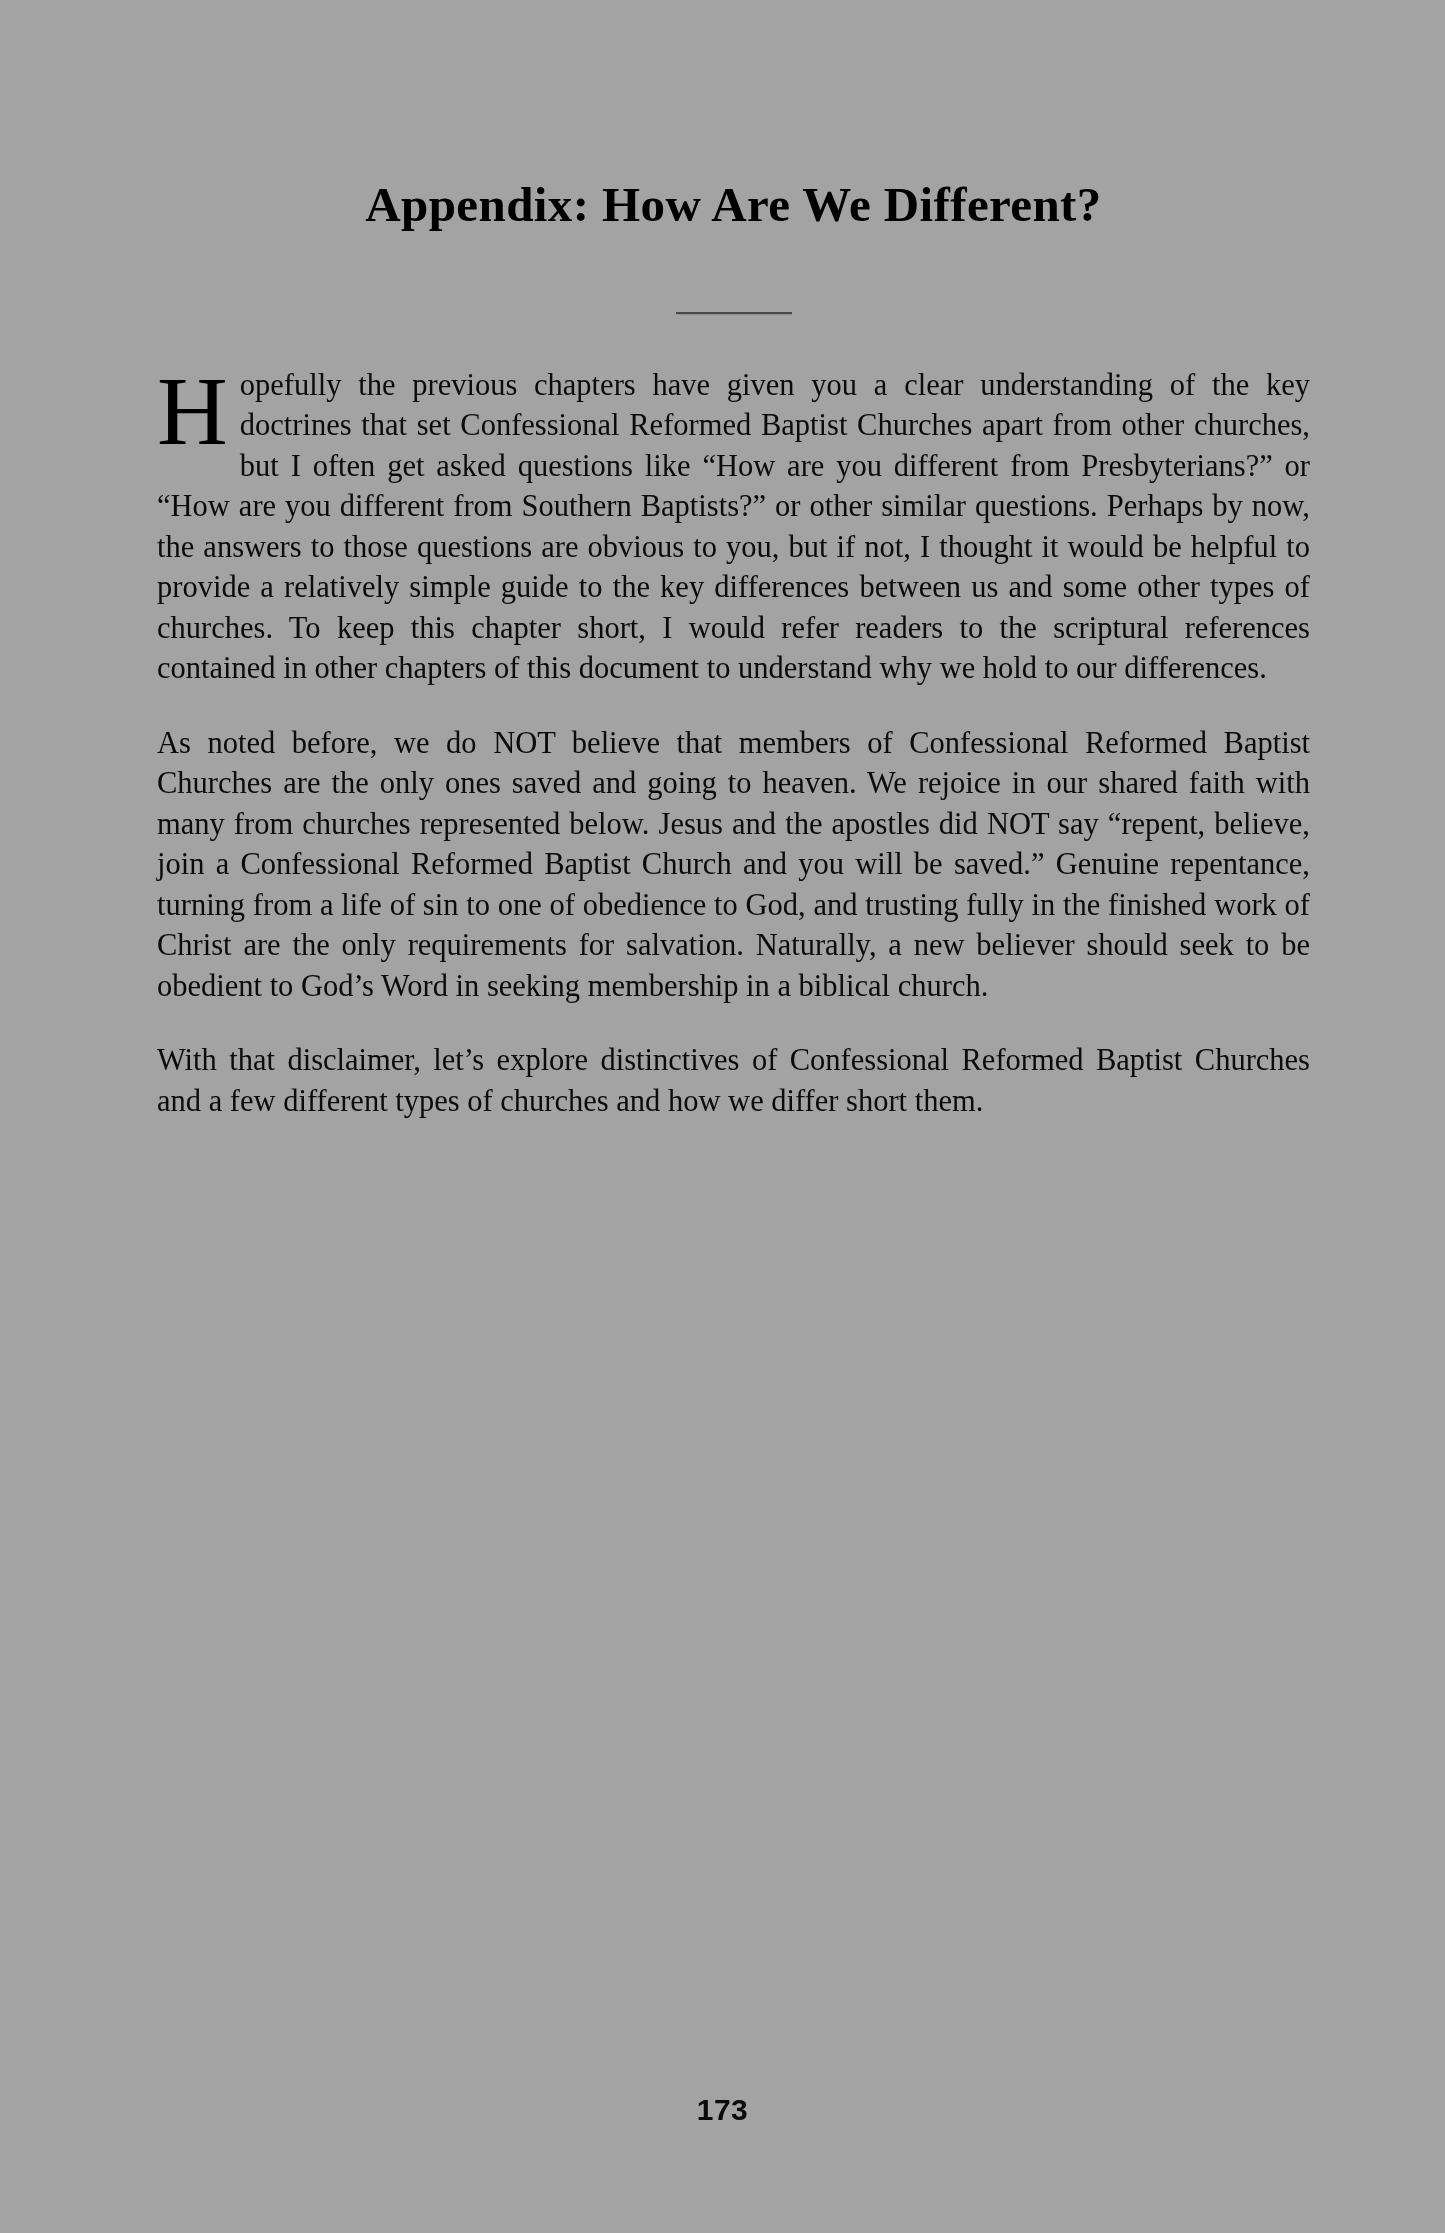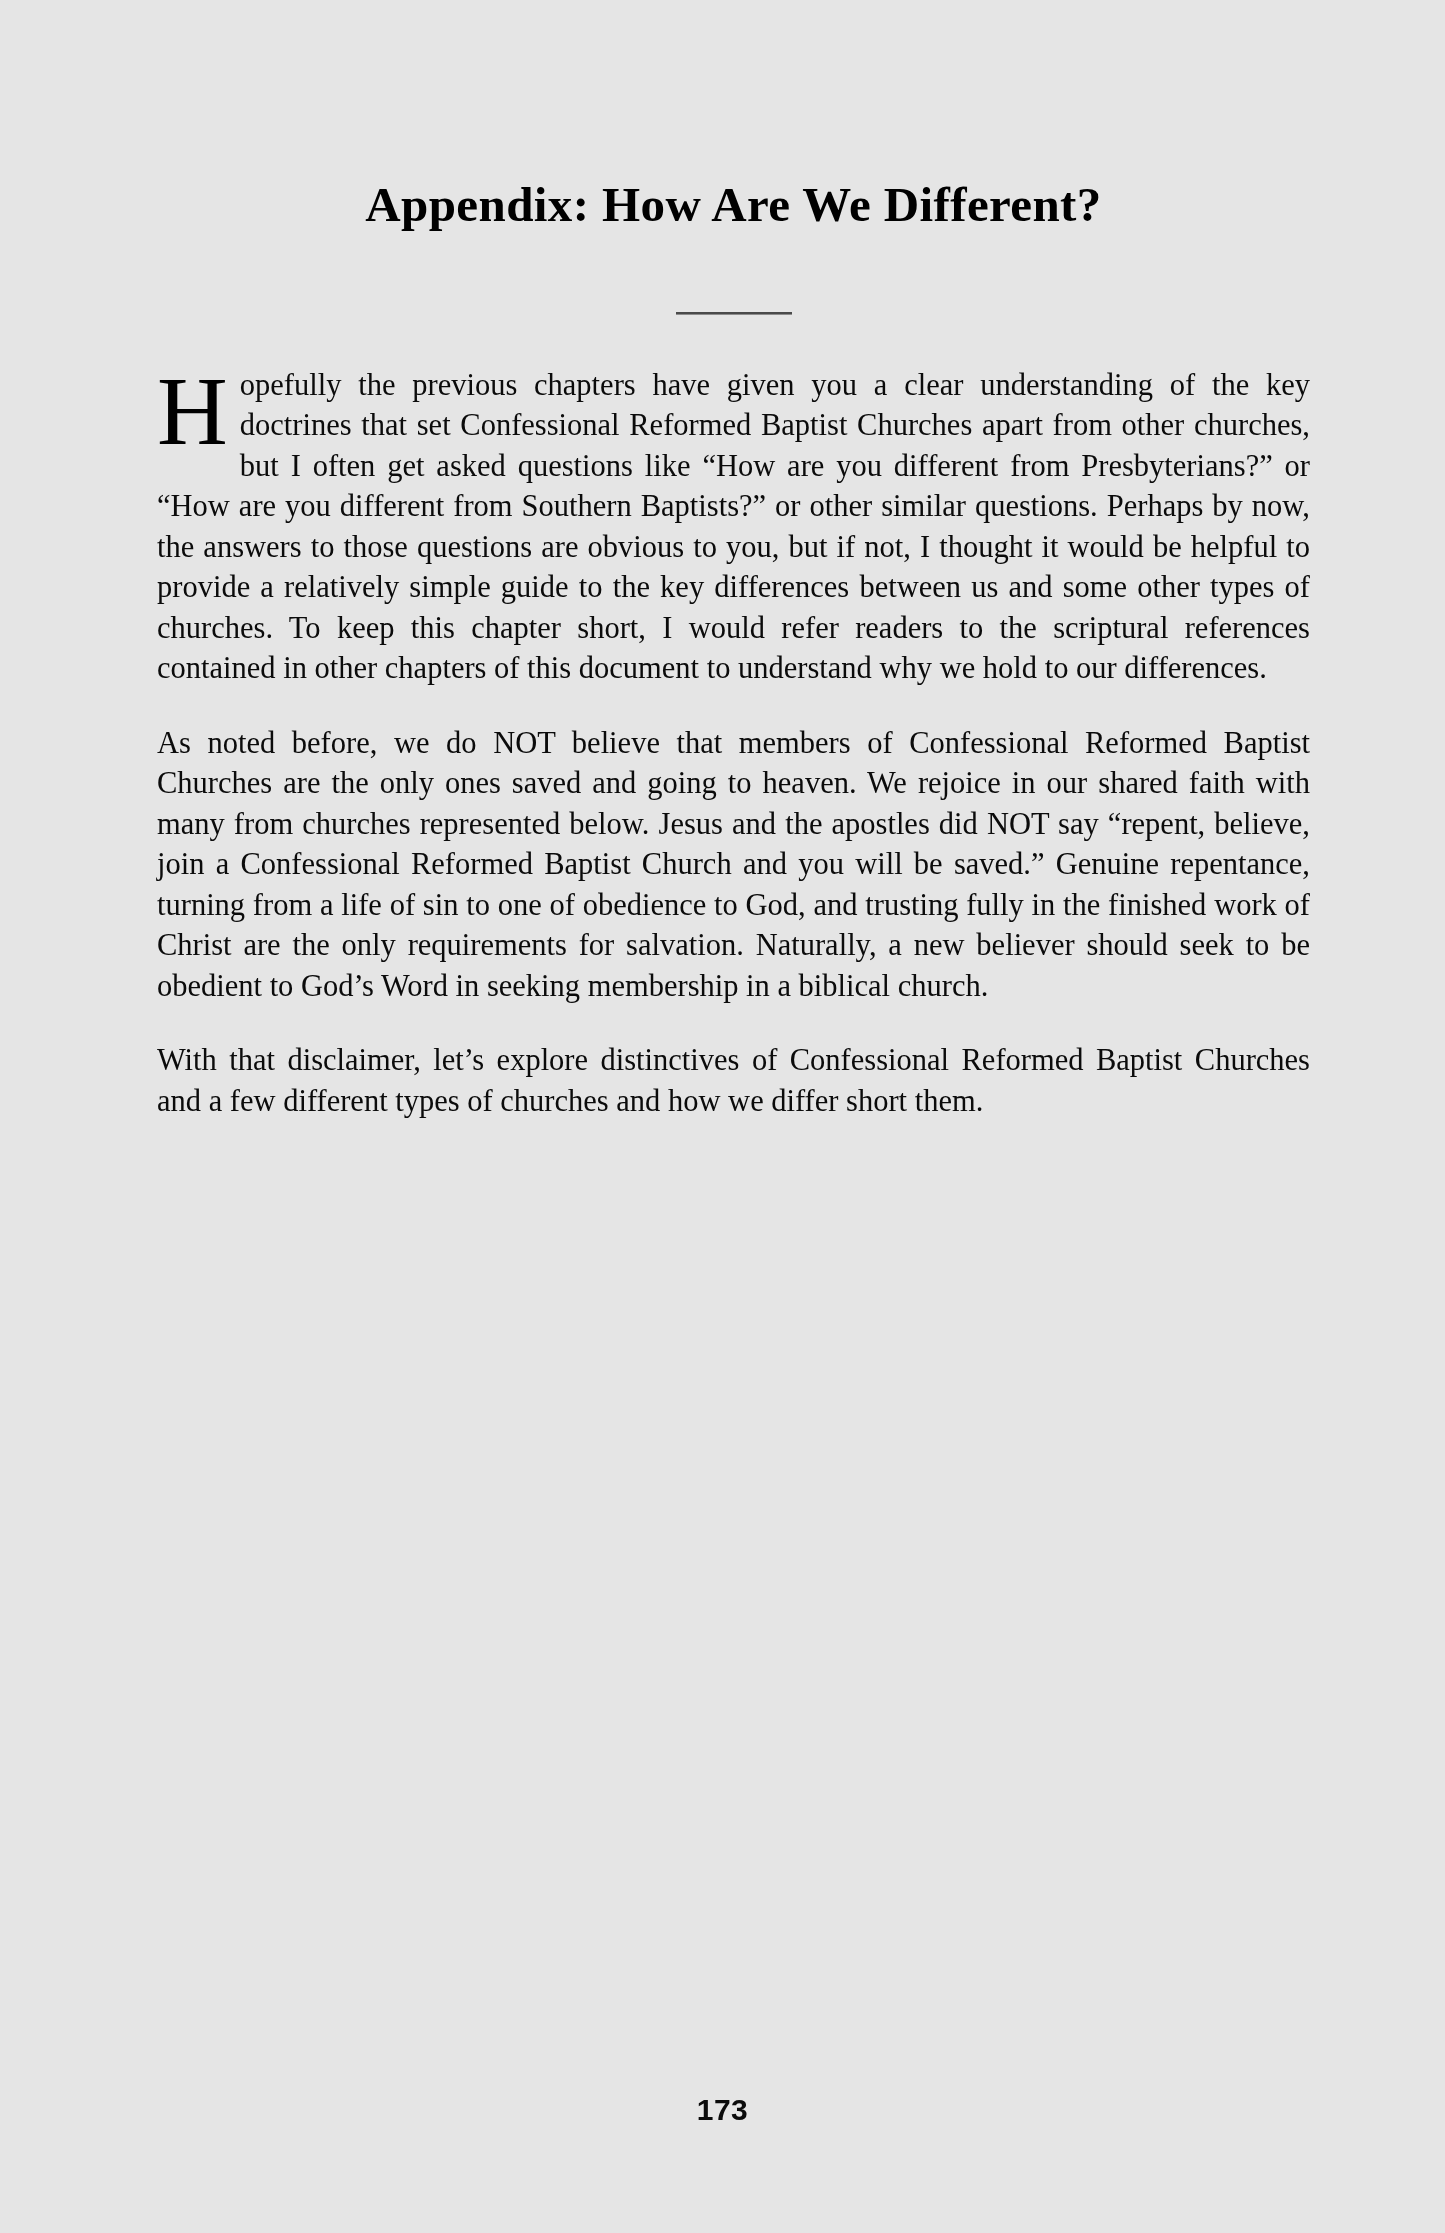--- a/index.html
+++ b/index.html
@@ -12,21 +12,21 @@
     height: 2233px;
     position: relative;
     font-family: "Liberation Serif", "DejaVu Serif", serif;
     color: #0b0b0b;
     overflow: hidden;
   }
 
   .page {
     position: absolute;
     inset: 0;
-    background: #e5e5e5;
+    background: #a3a3a3;
   }
 
   .content {
     position: absolute;
     left: 157px;
     top: 0;
     width: 1153px;
   }
 
   .chapter-title {

